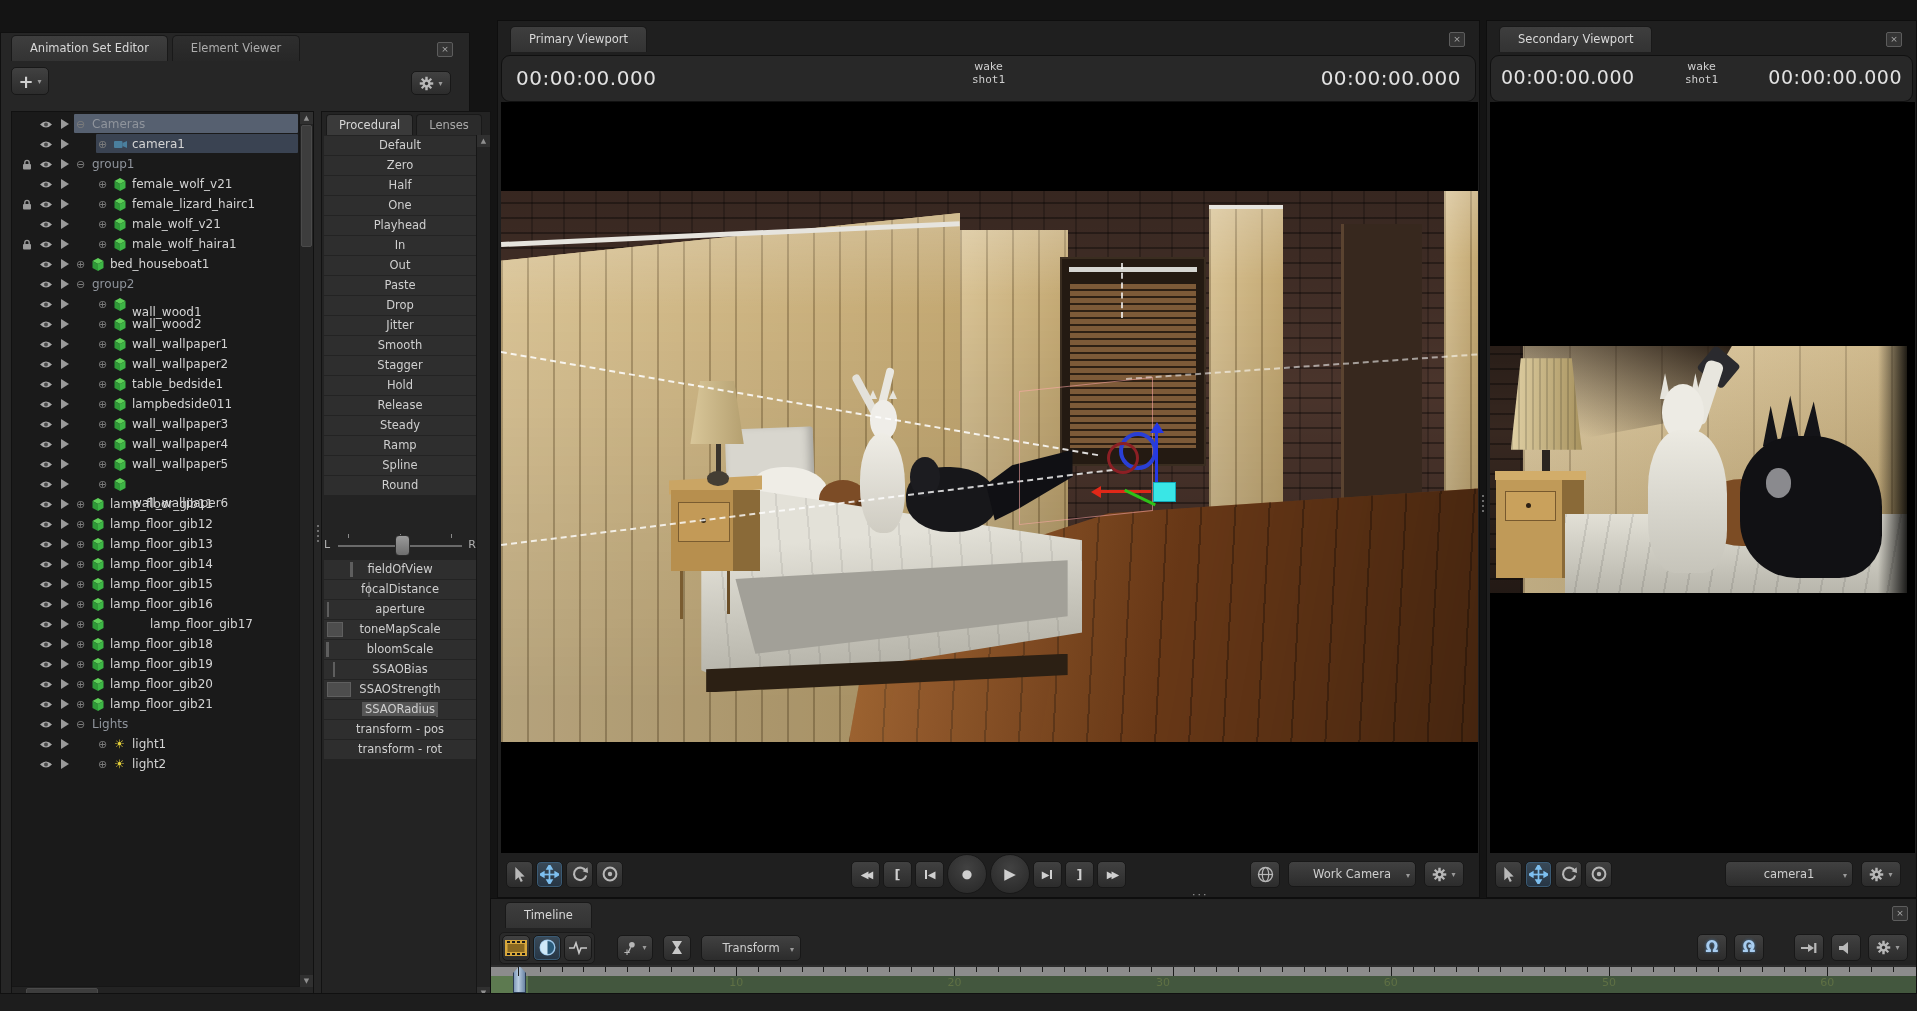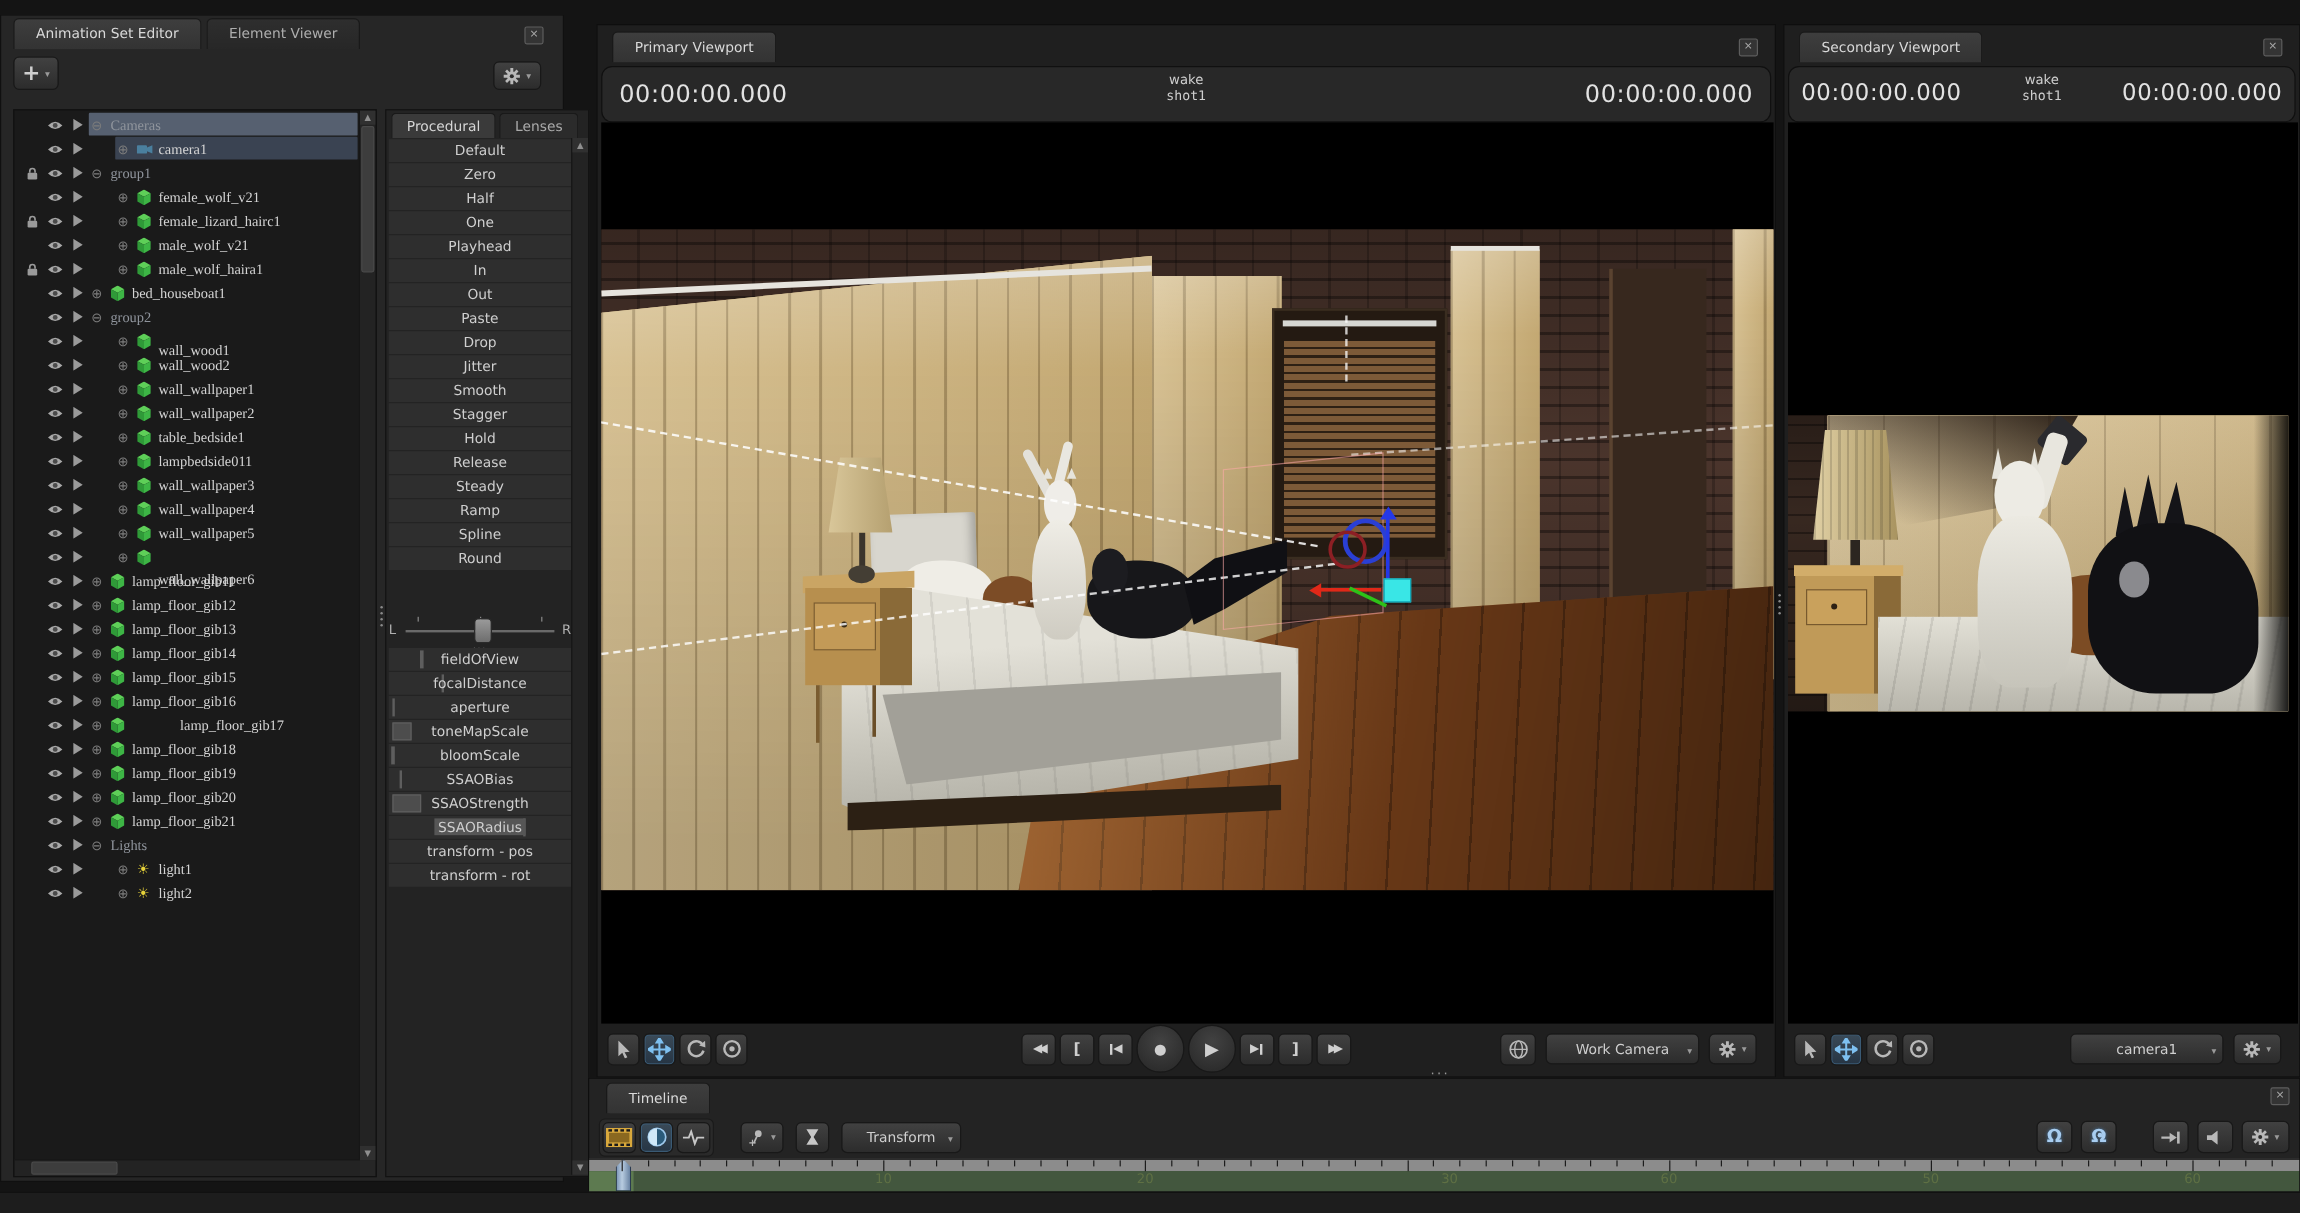--- a/index.html
+++ b/index.html
@@ -24,36 +24,36 @@
   .btn.active-blue{box-shadow:inset 0 0 0 1px #3a5a74;background:linear-gradient(#3a4a58,#263544);}
   .drop-arrow{font-size:8px;color:#9a9a9a;margin-left:4px;}
   .gear-svg{display:inline-block;line-height:0;}
   .scroll-v{background:#232323;border-left:1px solid #161616;}
   .scroll-arrow{height:12px;background:#303030;color:#8f8f8f;font-size:7px;text-align:center;line-height:12px;}
   .scroll-thumb{background:#3d3d3d;border:1px solid #4a4a4a;border-radius:2px;}
   .dots-v{display:flex;flex-direction:column;gap:3px;align-items:center;}
   .dots-v i{width:2px;height:2px;border-radius:50%;background:#8a8a8a;}
 
   
-  .left-window{position:absolute;left:0;top:12px;width:470px;height:973px;background:#262626;
+  .left-window{position:absolute;left:0;top:32px;width:470px;height:973px;background:#262626;
                border:1px solid #101010;box-sizing:border-box;}
   .lw-tabs{position:absolute;left:10px;top:2px;display:flex;gap:4px;}
   .lw-close{position:absolute;right:16px;top:9px;}
   .add-btn{position:absolute;left:10px;top:34px;width:38px;height:28px;font-size:18px;font-weight:bold;}
   .lw-gear{position:absolute;right:18px;top:38px;width:40px;height:24px;}
 
   .tree-panel{position:absolute;left:10px;top:78px;width:303px;height:890px;background:#1a1a1a;
               border:1px solid #111;box-sizing:border-box;overflow:hidden;}
   .tree-body{position:absolute;left:0;top:2px;right:13px;bottom:13px;}
   .tree-row{position:absolute;left:0;right:0;height:20px;font-size:12px;display:flex;align-items:center;}
   .tr-hl{position:absolute;top:0;bottom:1px;right:2px;border-radius:1px;}
   .hl-group{background:#566070;}
   .hl-item{background:#3a4352;}
   .tr-cell{position:absolute;display:flex;align-items:center;line-height:0;}
-  .tr-label{position:relative;font-size:12px;line-height:20px;font-family:Liberation Serif, serif;}
+  .tr-label{position:relative;font-size:12px;line-height:20px;}
   .lbl-group{color:#8f949c;}
   .lbl-item{color:#d4d4d4;}
   .expander{font-size:11px;color:#7c7c7c;line-height:11px;}
   .tree-scroll-v{position:absolute;right:0;top:0;width:13px;bottom:13px;}
   .tree-scroll-h{position:absolute;left:0;bottom:0;right:13px;height:13px;background:#232323;border-top:1px solid #161616;}
   .tree-corner{position:absolute;right:0;bottom:0;width:13px;height:13px;background:#262626;}
 
   .lw-split{position:absolute;left:313px;top:470px;width:7px;height:60px;display:flex;align-items:center;justify-content:center;}
 
   
@@ -1394,21 +1394,21 @@
         <div class="rl-tick" style="left: 485.22px; height: 5px;"></div>
         <div class="rl-tick" style="left: 507.04px; height: 5px;"></div>
         <div class="rl-tick" style="left: 528.86px; height: 5px;"></div>
         <div class="rl-tick" style="left: 550.68px; height: 5px;"></div>
         <div class="rl-tick" style="left: 572.5px; height: 5px;"></div>
         <div class="rl-tick" style="left: 594.32px; height: 5px;"></div>
         <div class="rl-tick" style="left: 616.14px; height: 5px;"></div>
         <div class="rl-tick" style="left: 637.96px; height: 5px;"></div>
         <div class="rl-tick" style="left: 659.78px; height: 5px;"></div>
         <div class="rl-tick" style="left: 681.6px; height: 9px;"></div>
-        <div class="rl-num" style="left: 717px;">30</div>
+        <div class="rl-num" style="left: 672px;">30</div>
         <div class="rl-tick" style="left: 703.42px; height: 5px;"></div>
         <div class="rl-tick" style="left: 725.24px; height: 5px;"></div>
         <div class="rl-tick" style="left: 747.06px; height: 5px;"></div>
         <div class="rl-tick" style="left: 768.88px; height: 5px;"></div>
         <div class="rl-tick" style="left: 790.7px; height: 5px;"></div>
         <div class="rl-tick" style="left: 812.52px; height: 5px;"></div>
         <div class="rl-tick" style="left: 834.34px; height: 5px;"></div>
         <div class="rl-tick" style="left: 856.16px; height: 5px;"></div>
         <div class="rl-tick" style="left: 877.98px; height: 5px;"></div>
         <div class="rl-tick" style="left: 899.8px; height: 9px;"></div>

